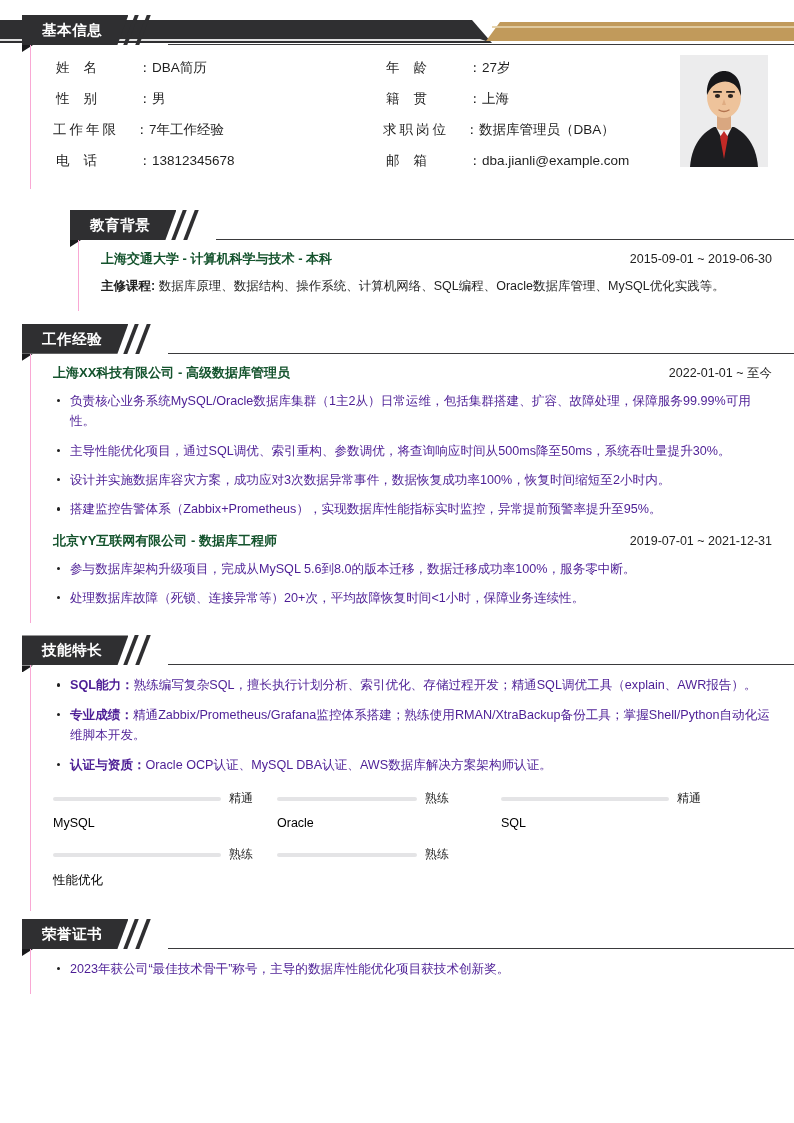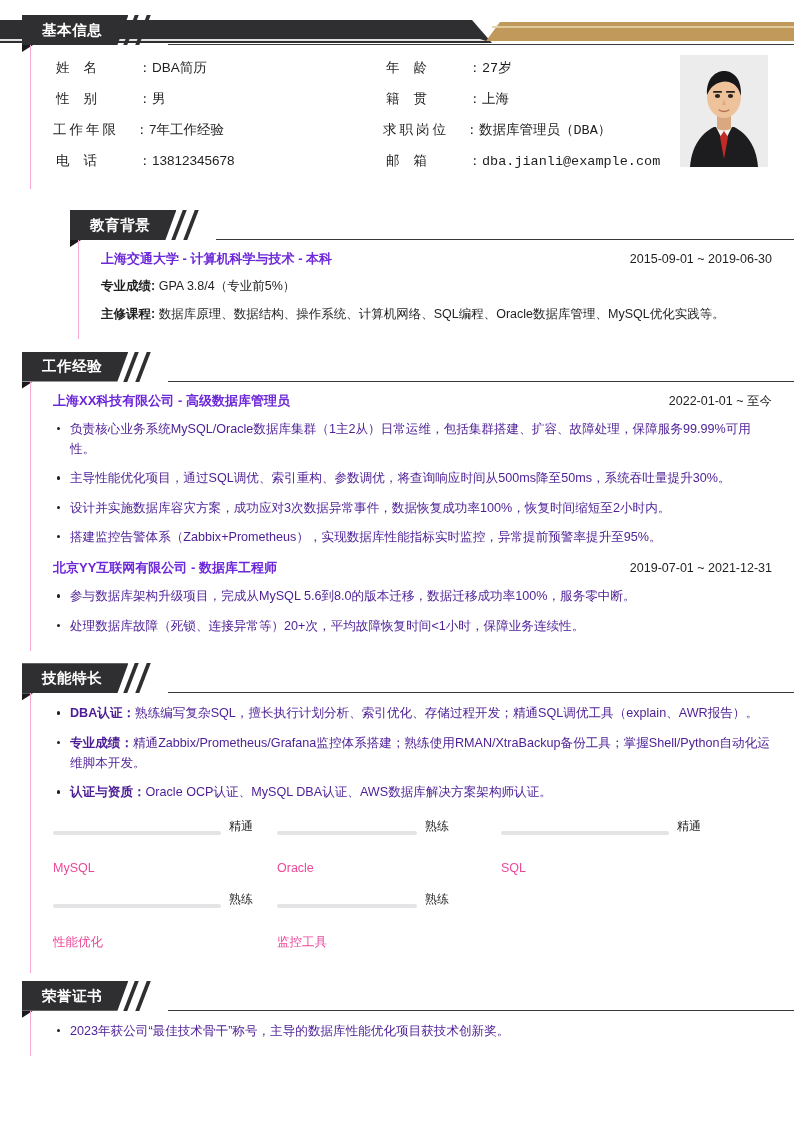--- a/index.html
+++ b/index.html
@@ -71,21 +71,21 @@
     border-left:1px solid #f9a8d4;
     padding:10px 0 6px 22px;
     position:relative;
   }
 
   
   .basic-grid{
     display:flex;position:relative;padding-top:4px;
   }
   .basic-col{width:330px;}
-  .basic-col.right{width:310px;font-family:Liberation Mono, monospace;}
+  .basic-col.right{width:310px;}
   .info-row{display:flex;align-items:baseline;height:31px;font-size:13.5px;color:#1f1f1f;}
   .info-label{
     width:82px;display:inline-flex;justify-content:space-between;
     letter-spacing:0;white-space:nowrap;
   }
   .info-colon{width:14px;text-align:left;}
   .info-value{white-space:nowrap;}
   .lbl2{letter-spacing:14px;padding-left:3px;}
   .lbl4{letter-spacing:3px;}
 
@@ -93,21 +93,21 @@
     position:absolute;right:4px;top:0;width:88px;height:112px;
     background:#e9e9ea;overflow:hidden;
   }
   .photo svg{display:block;width:88px;height:112px;}
 
   
   .row-title{
     display:flex;justify-content:space-between;align-items:baseline;
     font-size:13px;margin-bottom:9px;
   }
-  .row-title .left{font-weight:bold;color:#6d28d9;}
+  .row-title .left{font-weight:bold;color:#14532d;}
   .row-title .right{font-size:12.5px;color:#1f1f1f;font-weight:normal;}
   .kv{font-size:12.5px;margin-bottom:9px;line-height:1.5;}
   .kv b{font-weight:bold;}
 
   
   ul.blist{margin:0;padding:0;list-style:none;}
   ul.blist li{
     position:relative;padding-left:17px;font-size:12.6px;line-height:1.62;
     margin-bottom:9px;color:#4c1d95;
   }
@@ -115,28 +115,28 @@
     content:"";position:absolute;left:4px;top:8px;
     width:3.4px;height:3.4px;border-radius:50%;background:#1f1f1f;
   }
   ul.blist li b{font-weight:bold;}
   .job{margin-bottom:4px;}
   .job + .job{margin-top:12px;}
 
   
   .bars{display:flex;flex-wrap:wrap;padding-top:6px;}
   .bar-item{width:224px;margin-bottom:16px;}
-  .bar-top{display:flex;align-items:flex-end;}
+  .bar-top{display:flex;align-items:center;}
   .bar-track{
     height:4px;background:#e4e4e6;border-radius:2px;flex:0 0 auto;
   }
   .bar-level{
     font-size:12px;color:#1f1f1f;margin-left:8px;white-space:nowrap;
   }
-  .bar-name{font-size:12.5px;color:#ec4899;margin-top:26px;}
+  .bar-name{font-size:12.5px;color:#000000;margin-top:9px;}
 </style>
 </head>
 <body>
 
 <div class="page">
 
   <div class="topbar">
     <div class="dark"></div>
     <div class="darkline"></div>
     <div class="gold"></div>
@@ -241,24 +241,20 @@
       <div class="sec-stripes" style="left: 102px;">
         <i class="s1"></i>
           <i class="s2"></i>
       </div>
       <div class="sec-rule" style="left: 146px; right: 0px; width: auto;"></div>
     </div>
     <div class="sec-body">
       <div class="row-title">
         <span class="left">上海交通大学 - 计算机科学与技术 - 本科</span>
         <span class="right">2015-09-01 ~ 2019-06-30</span>
-      </div>
-      <div class="kv">
-        <b>专业成绩:</b>
-        <span>GPA 3.8/4（专业前5%）</span>
       </div>
       <div class="kv">
         <b>主修课程:</b>
         <span>数据库原理、数据结构、操作系统、计算机网络、SQL编程、Oracle数据库管理、MySQL优化实践等。</span>
       </div>
     </div>
   </div>
 
   <div class="section" style="margin-top:13px;">
     <div class="sec-head">
@@ -309,21 +305,21 @@
       <div class="sec-fold"></div>
       <div class="sec-stripes" style="left: 102px;">
         <i class="s1"></i>
           <i class="s2"></i>
       </div>
       <div class="sec-rule" style="left: 146px; right: 0px; width: auto;"></div>
     </div>
     <div class="sec-body">
       <ul class="blist">
         <li>
-          <b>DBA认证：</b><span>熟练编写复杂SQL，擅长执行计划分析、索引优化、存储过程开发；精通SQL调优工具（explain、AWR报告）。</span>
+          <b>SQL能力：</b><span>熟练编写复杂SQL，擅长执行计划分析、索引优化、存储过程开发；精通SQL调优工具（explain、AWR报告）。</span>
         </li>
         <li>
           <b>专业成绩：</b><span>精通Zabbix/Prometheus/Grafana监控体系搭建；熟练使用RMAN/XtraBackup备份工具；掌握Shell/Python自动化运维脚本开发。</span>
         </li>
         <li>
           <b>认证与资质：</b><span>Oracle OCP认证、MySQL DBA认证、AWS数据库解决方案架构师认证。</span>
         </li>
       </ul>
 
       <div class="bars">
@@ -353,21 +349,20 @@
             <div class="bar-track" style="width:168px;"></div>
             <span class="bar-level">熟练</span>
           </div>
           <div class="bar-name">性能优化</div>
         </div>
         <div class="bar-item">
           <div class="bar-top">
             <div class="bar-track" style="width:140px;"></div>
             <span class="bar-level">熟练</span>
           </div>
-          <div class="bar-name">监控工具</div>
         </div>
       </div>
     </div>
   </div>
 
   <div class="section" style="margin-top:8px;">
     <div class="sec-head">
       <div class="sec-tab">
         <span class="t">荣誉证书</span>
       </div>

